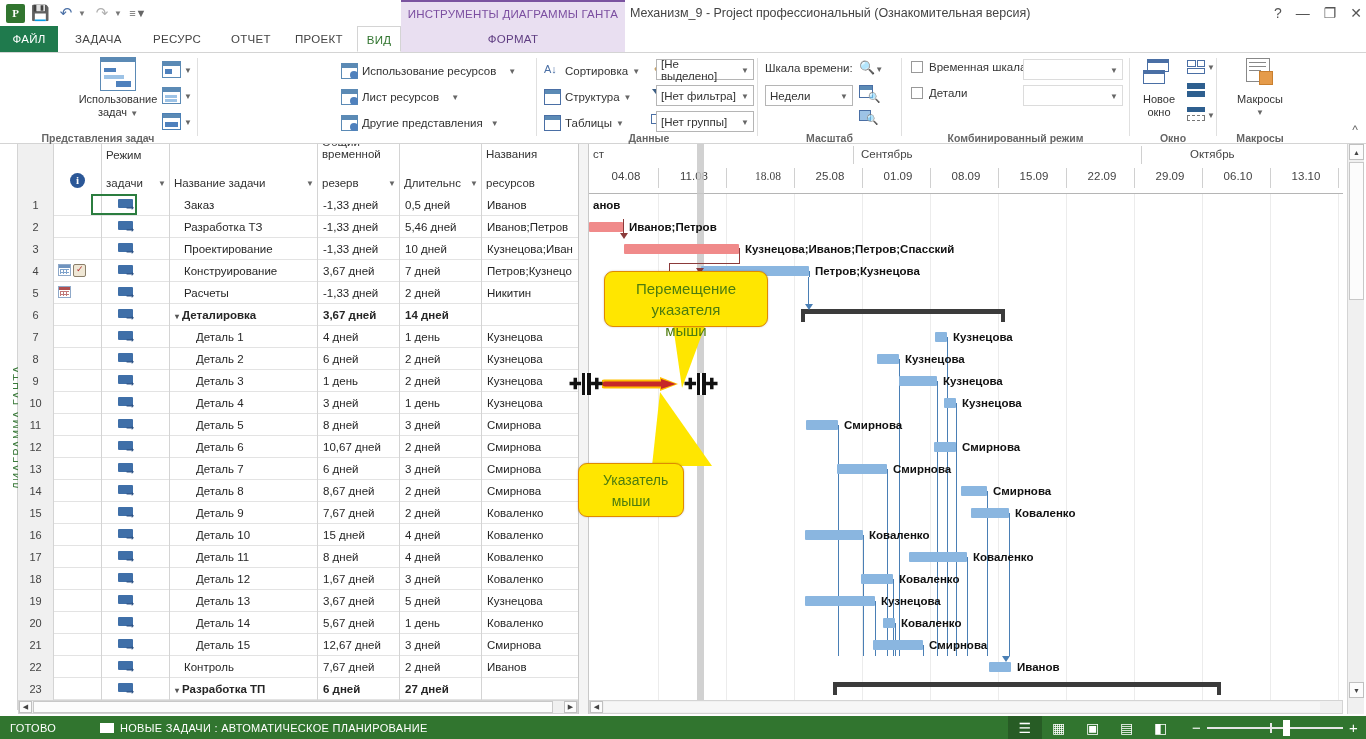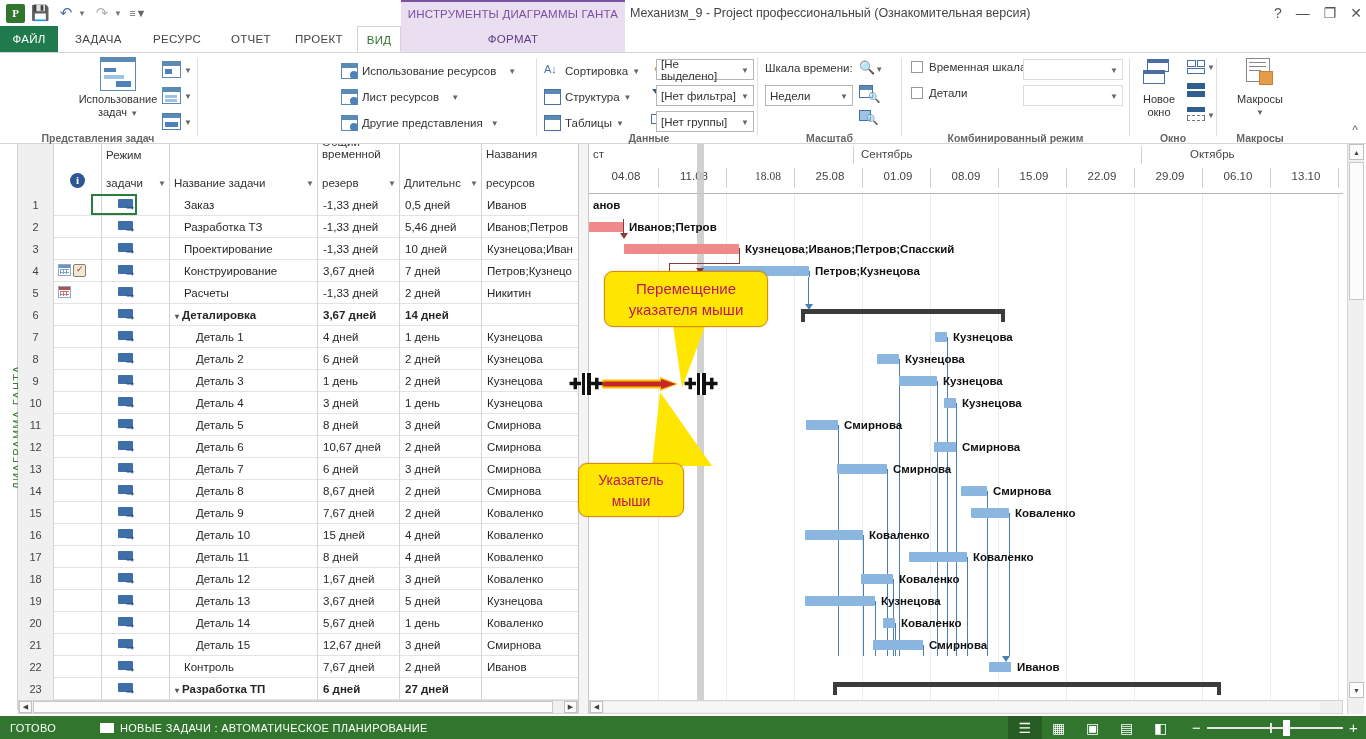--- a/index.html
+++ b/index.html
@@ -147,21 +147,21 @@
   .summbar{ position:absolute; height:8px; background:#3b3b3b;}
   .summcap{ position:absolute; width:4px; height:13px; background:#3b3b3b;}
   .link{ position:absolute; background:#4a7fb5;}
   .link.r{ background:#8b3a3a;}
   .arrowdn{ position:absolute; width:0;height:0;border-left:4px solid transparent;border-right:4px solid transparent;}
   .arrowdn.b{ border-top:6px solid #4a7fb5;}
   .arrowdn.r{ border-top:6px solid #8b3a3a;}
 
   
   .callout{ position:absolute; background:#ffe600; border:1px solid #e08a00; border-radius:9px;
-            font-size:15px; color:#be185d; text-align:center; line-height:21px; padding:6px 1px; z-index:40;
+            font-size:15px; color:#4d7c0f; text-align:center; line-height:21px; padding:6px 24px; z-index:40;
             box-shadow:0 0 2px rgba(0,0,0,.25);}
   .ctail{ position:absolute; width:0;height:0; z-index:39;}
 
   
   .resizecur{ position:absolute; z-index:45; display:flex; align-items:center; }
   .resizecur .bars{ width:9px; height:22px;
      background:linear-gradient(to right,#111 0 3px,#fff 3px 5px,#111 5px 8px); }
   .resizecur .ar{ font-size:15px; color:#111; line-height:10px; font-weight:bold;}
   .redarrow{ position:absolute; z-index:44; height:10px; }
 

